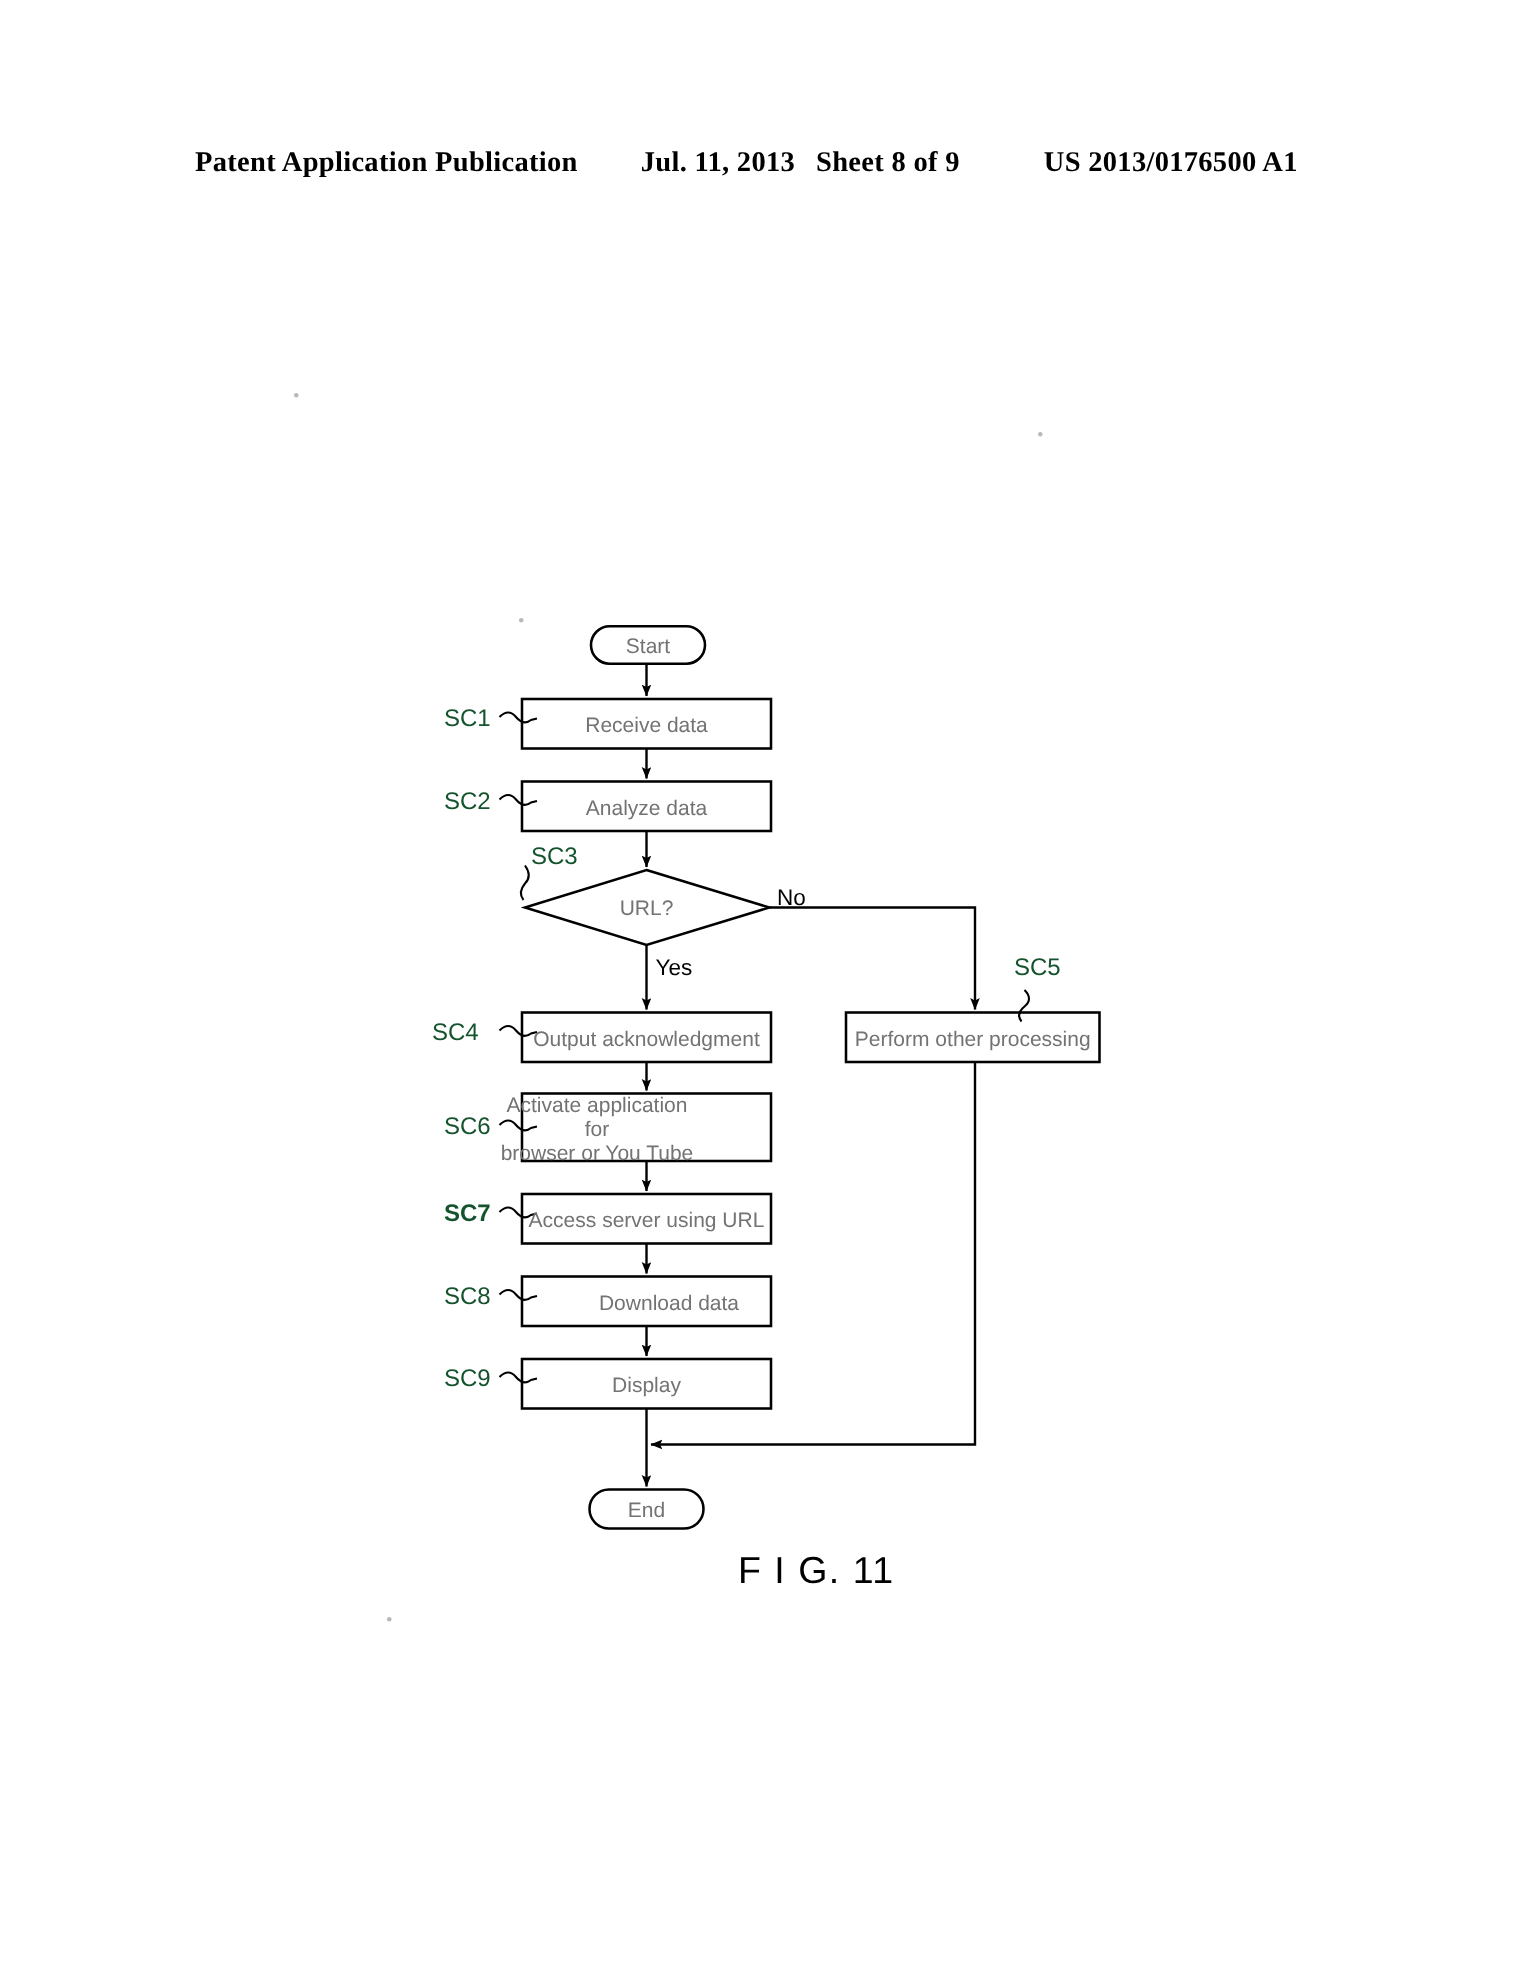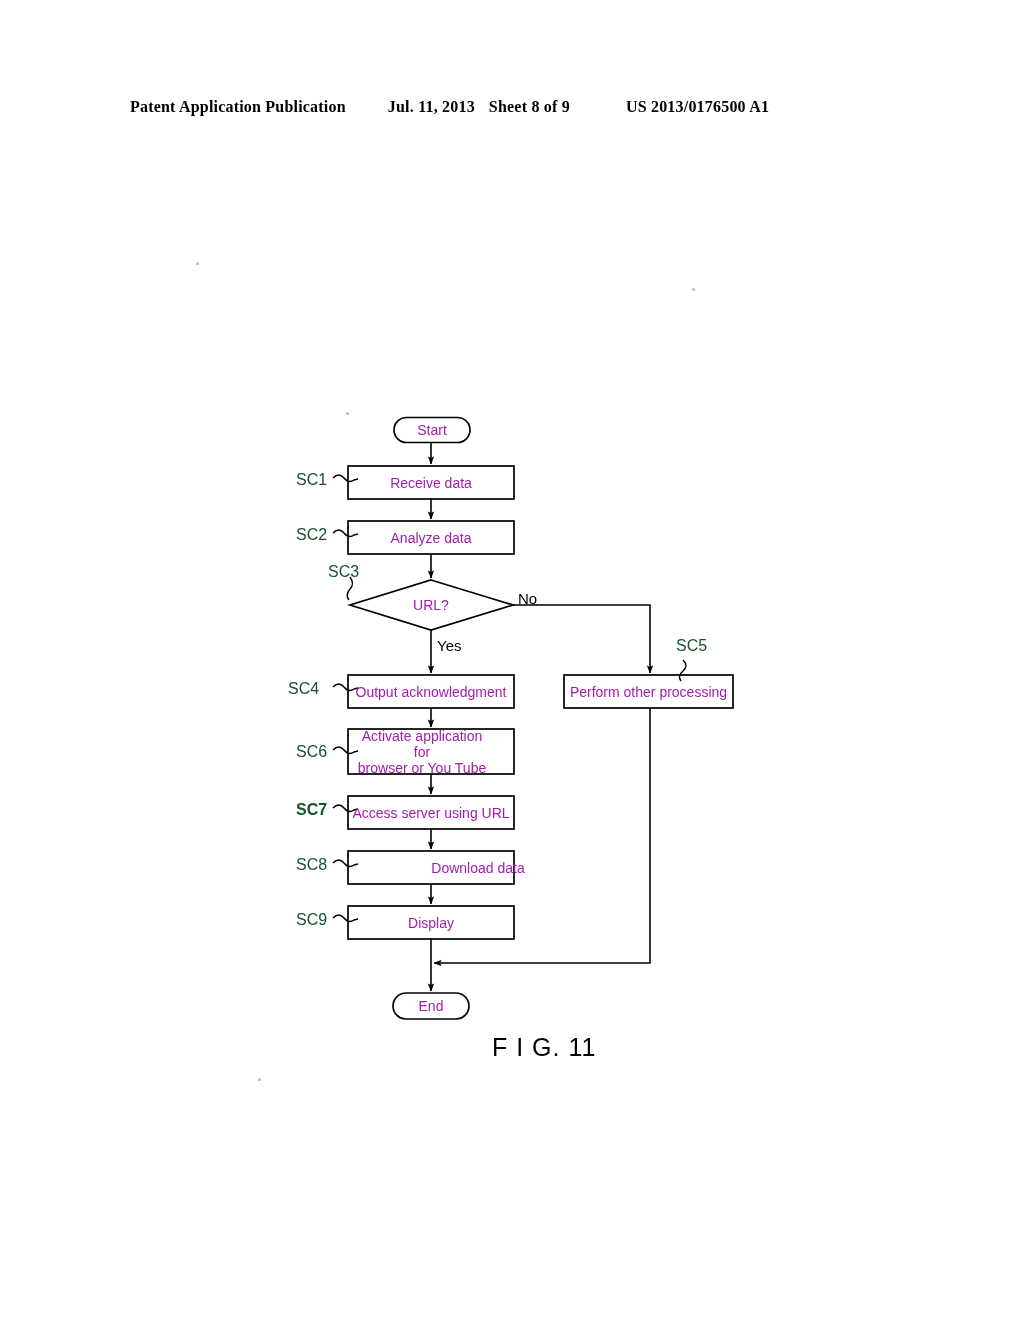--- a/index.html
+++ b/index.html
@@ -18,21 +18,21 @@
 
   
   .page-header {
     position: absolute;
     left: 130px;
     top: 86px;
     width: 760px;
     height: 26px;
     font-family: "Liberation Serif", serif;
     font-weight: bold;
-    font-size: 16px;
+    font-size: 19px;
     letter-spacing: 0.2px;
     white-space: nowrap;
     display: flex;
     align-items: baseline;
   }
   .hdr-pub { }
   .hdr-date { margin-left: 42px; }
   .hdr-sheet { margin-left: 14px; margin-top: 12px; }
   .hdr-patno { margin-left: 56px; }
 
@@ -53,21 +53,21 @@
   
   .node-text {
     position: absolute;
     display: flex;
     align-items: center;
     justify-content: center;
     text-align: center;
     font-family: "Liberation Sans", sans-serif;
     font-size: 14px;
     line-height: 16px;
-    color: #a21caf;
+    color: #737373;
     white-space: pre-line;
     pointer-events: none;
   }
   .step-label {
     position: absolute;
     font-family: "Liberation Sans", sans-serif;
     font-size: 16px;
     color: #14532d;
     white-space: nowrap;
   }
@@ -174,34 +174,34 @@
   <div class="node-text" style="left:348px; top:521px; width:166px; height:33px;">Analyze data</div>
 
   <div class="node-text" style="left:348px; top:466px; width:166px; height:33px;">Receive data</div>
 
   <div class="node-text" style="left:371px; top:592px; width:120px; height:26px;">URL?</div>
 
   <div class="node-text" style="left:348px; top:675px; width:166px; height:33px;">Output acknowledgment</div>
 
   <div class="node-text" style="left:564px; top:675px; width:169px; height:33px;">Perform other processing</div>
 
-  <div class="node-text" style="left:352px; top:729px; width:140px; height:45px;">Activate application for
+  <div class="node-text" style="left:328px; top:729px; width:140px; height:45px;">Activate application for
 browser or You Tube</div>
 
   <div class="node-text" style="left:348px; top:796px; width:166px; height:33px;">Access server using URL</div>
 
-  <div class="node-text" style="left:348px; top:851px; width:196px; height:33px;padding-left:32px;">Download data</div>
+  <div class="node-text" style="left:348px; top:851px; width:196px; height:33px;">Download data</div>
 
   <div class="node-text" style="left:348px; top:906px; width:166px; height:33px;">Display</div>
 
   <div class="node-text" style="left:393px; top:993px; width:76px; height:26px;">End</div>
 
   <div class="step-label" style="left:296px; top:471px;">SC1</div>
   <div class="step-label" style="left:296px; top:526px;">SC2</div>
-  <div class="step-label" style="left:328px; top:563px;">SC3</div>
+  <div class="step-label" style="left:354px; top:563px;">SC3</div>
   <div class="step-label" style="left:288px; top:680px;">SC4</div>
   <div class="step-label" style="left:676px; top:637px;">SC5</div>
   <div class="step-label" style="left:296px; top:743px;">SC6</div>
   <div class="step-label" style="left:296px; top:801px;font-weight:bold;">SC7</div>
   <div class="step-label" style="left:296px; top:856px;">SC8</div>
   <div class="step-label" style="left:296px; top:911px;">SC9</div>
 
   <div class="edge-label" style="left:437px; top:637px;">Yes</div>
   <div class="edge-label" style="left:518px; top:590px;">No</div>
 

